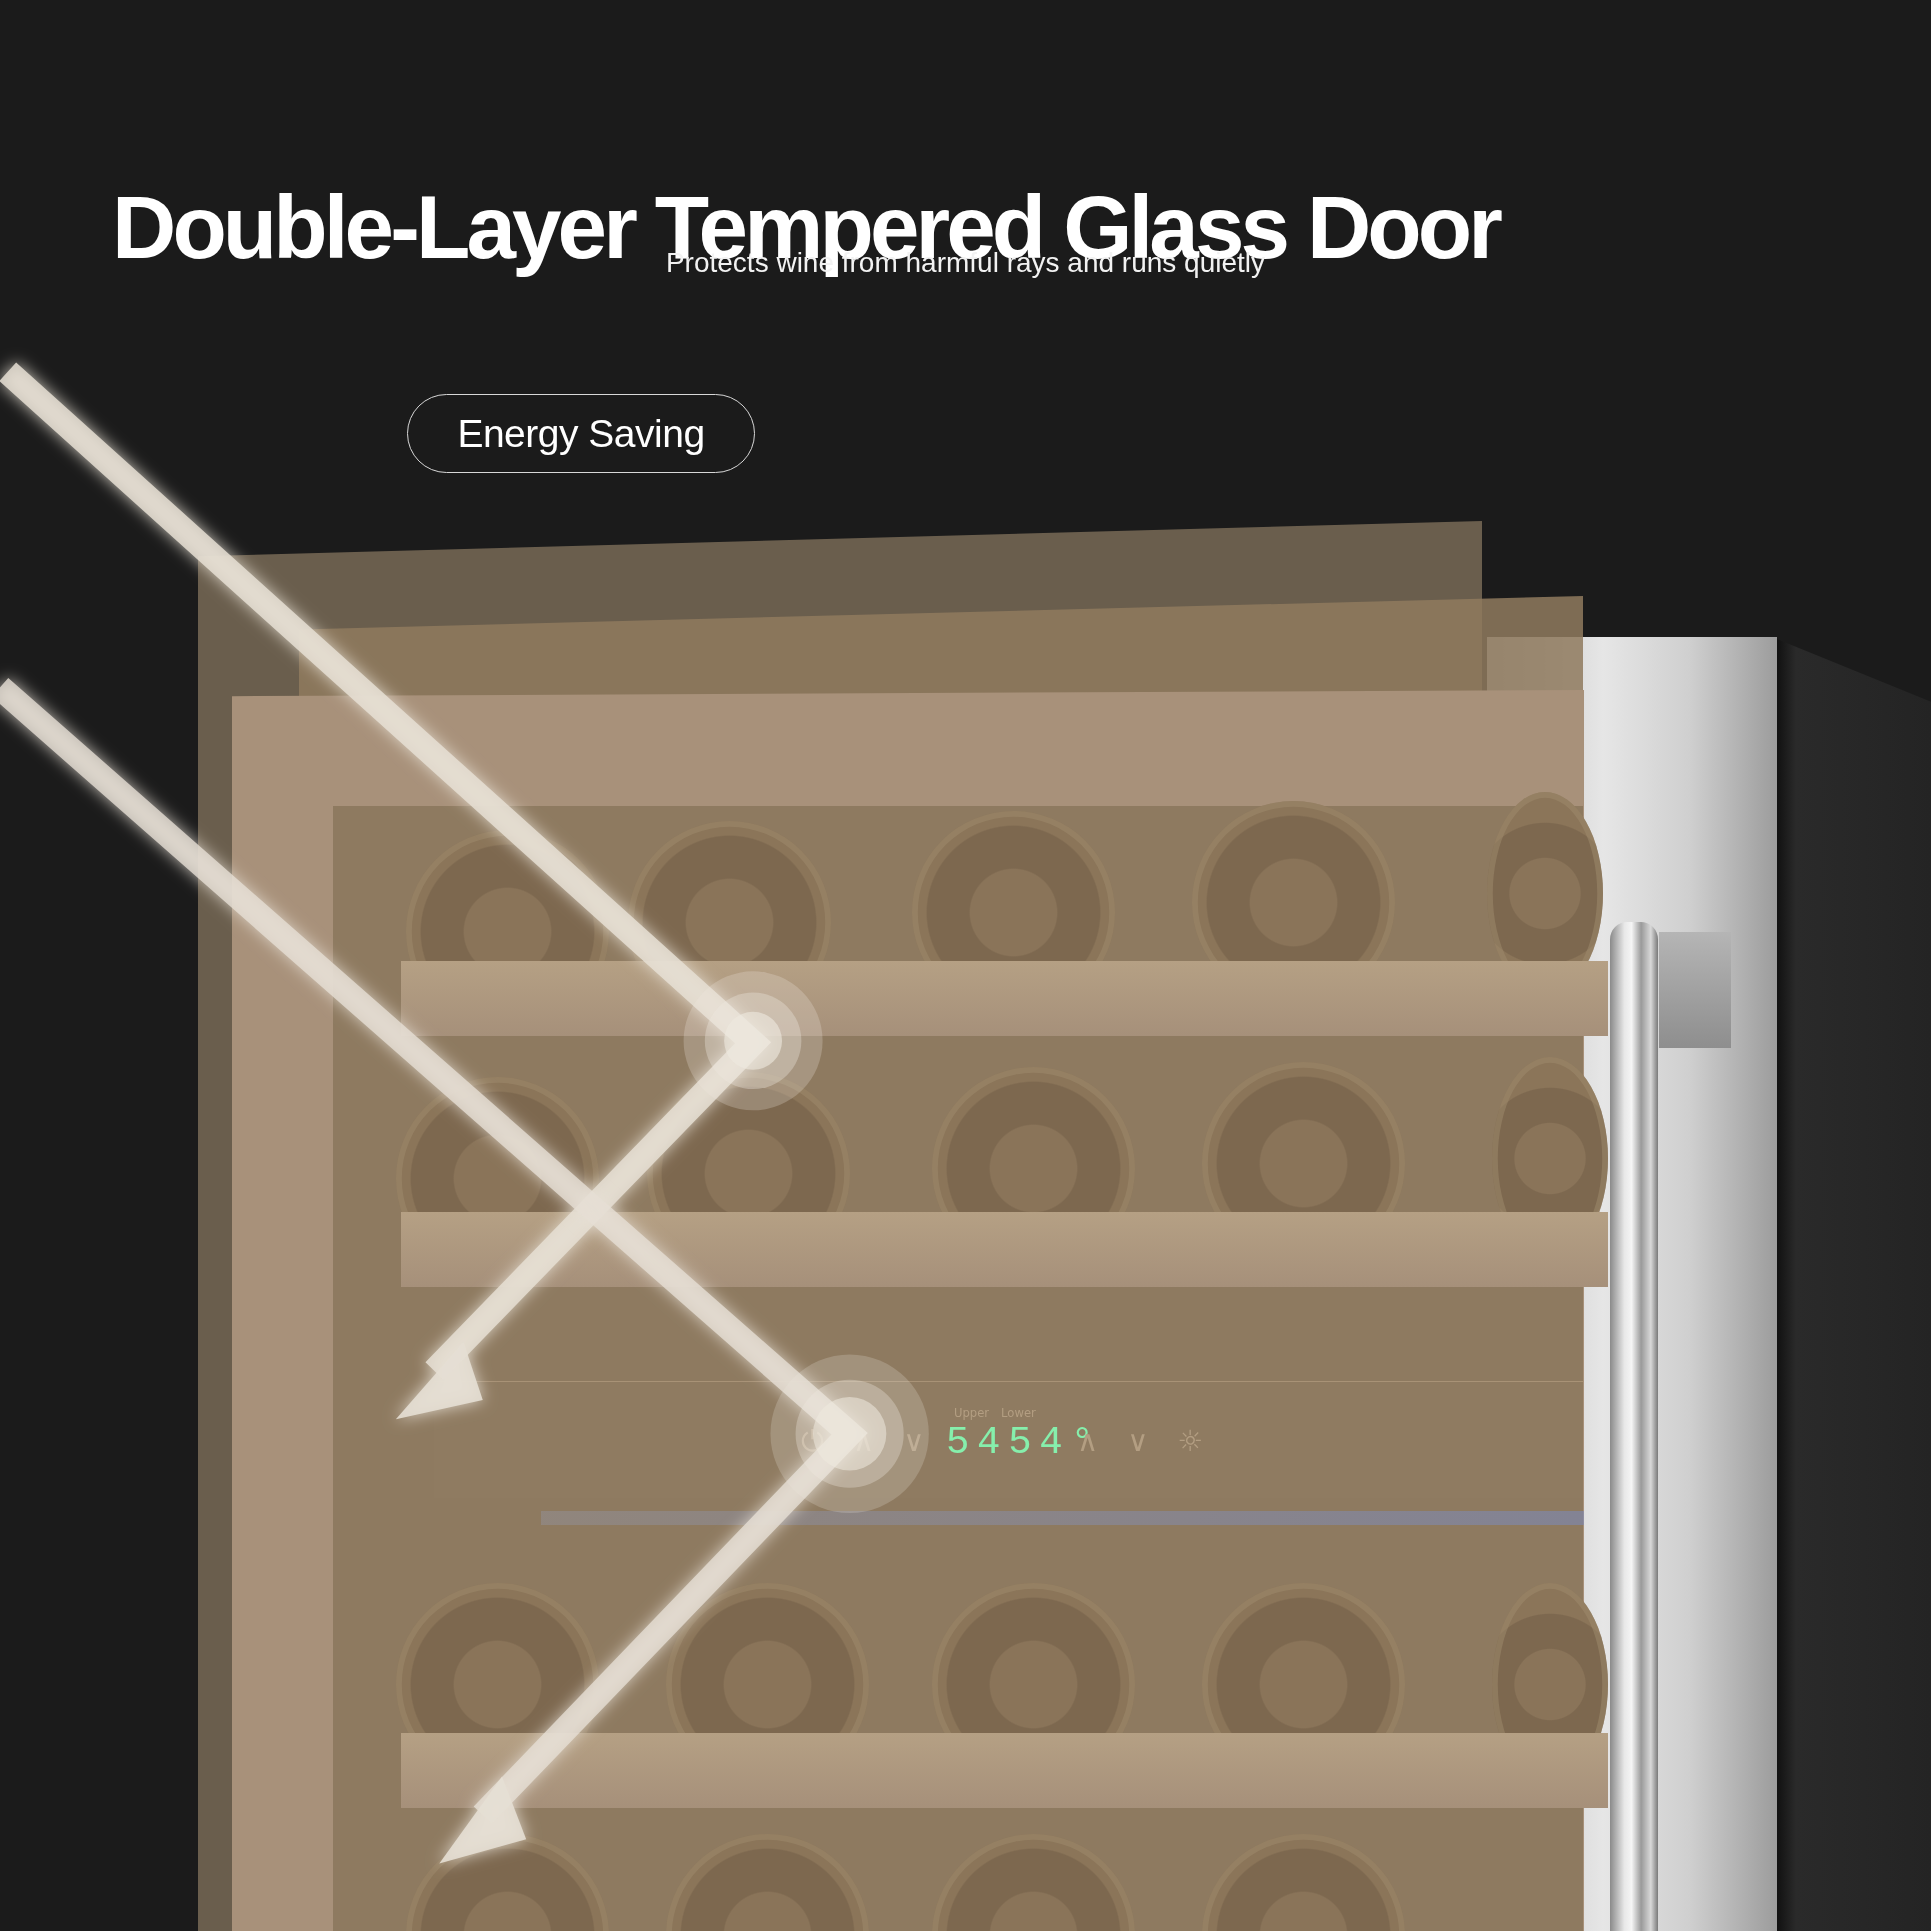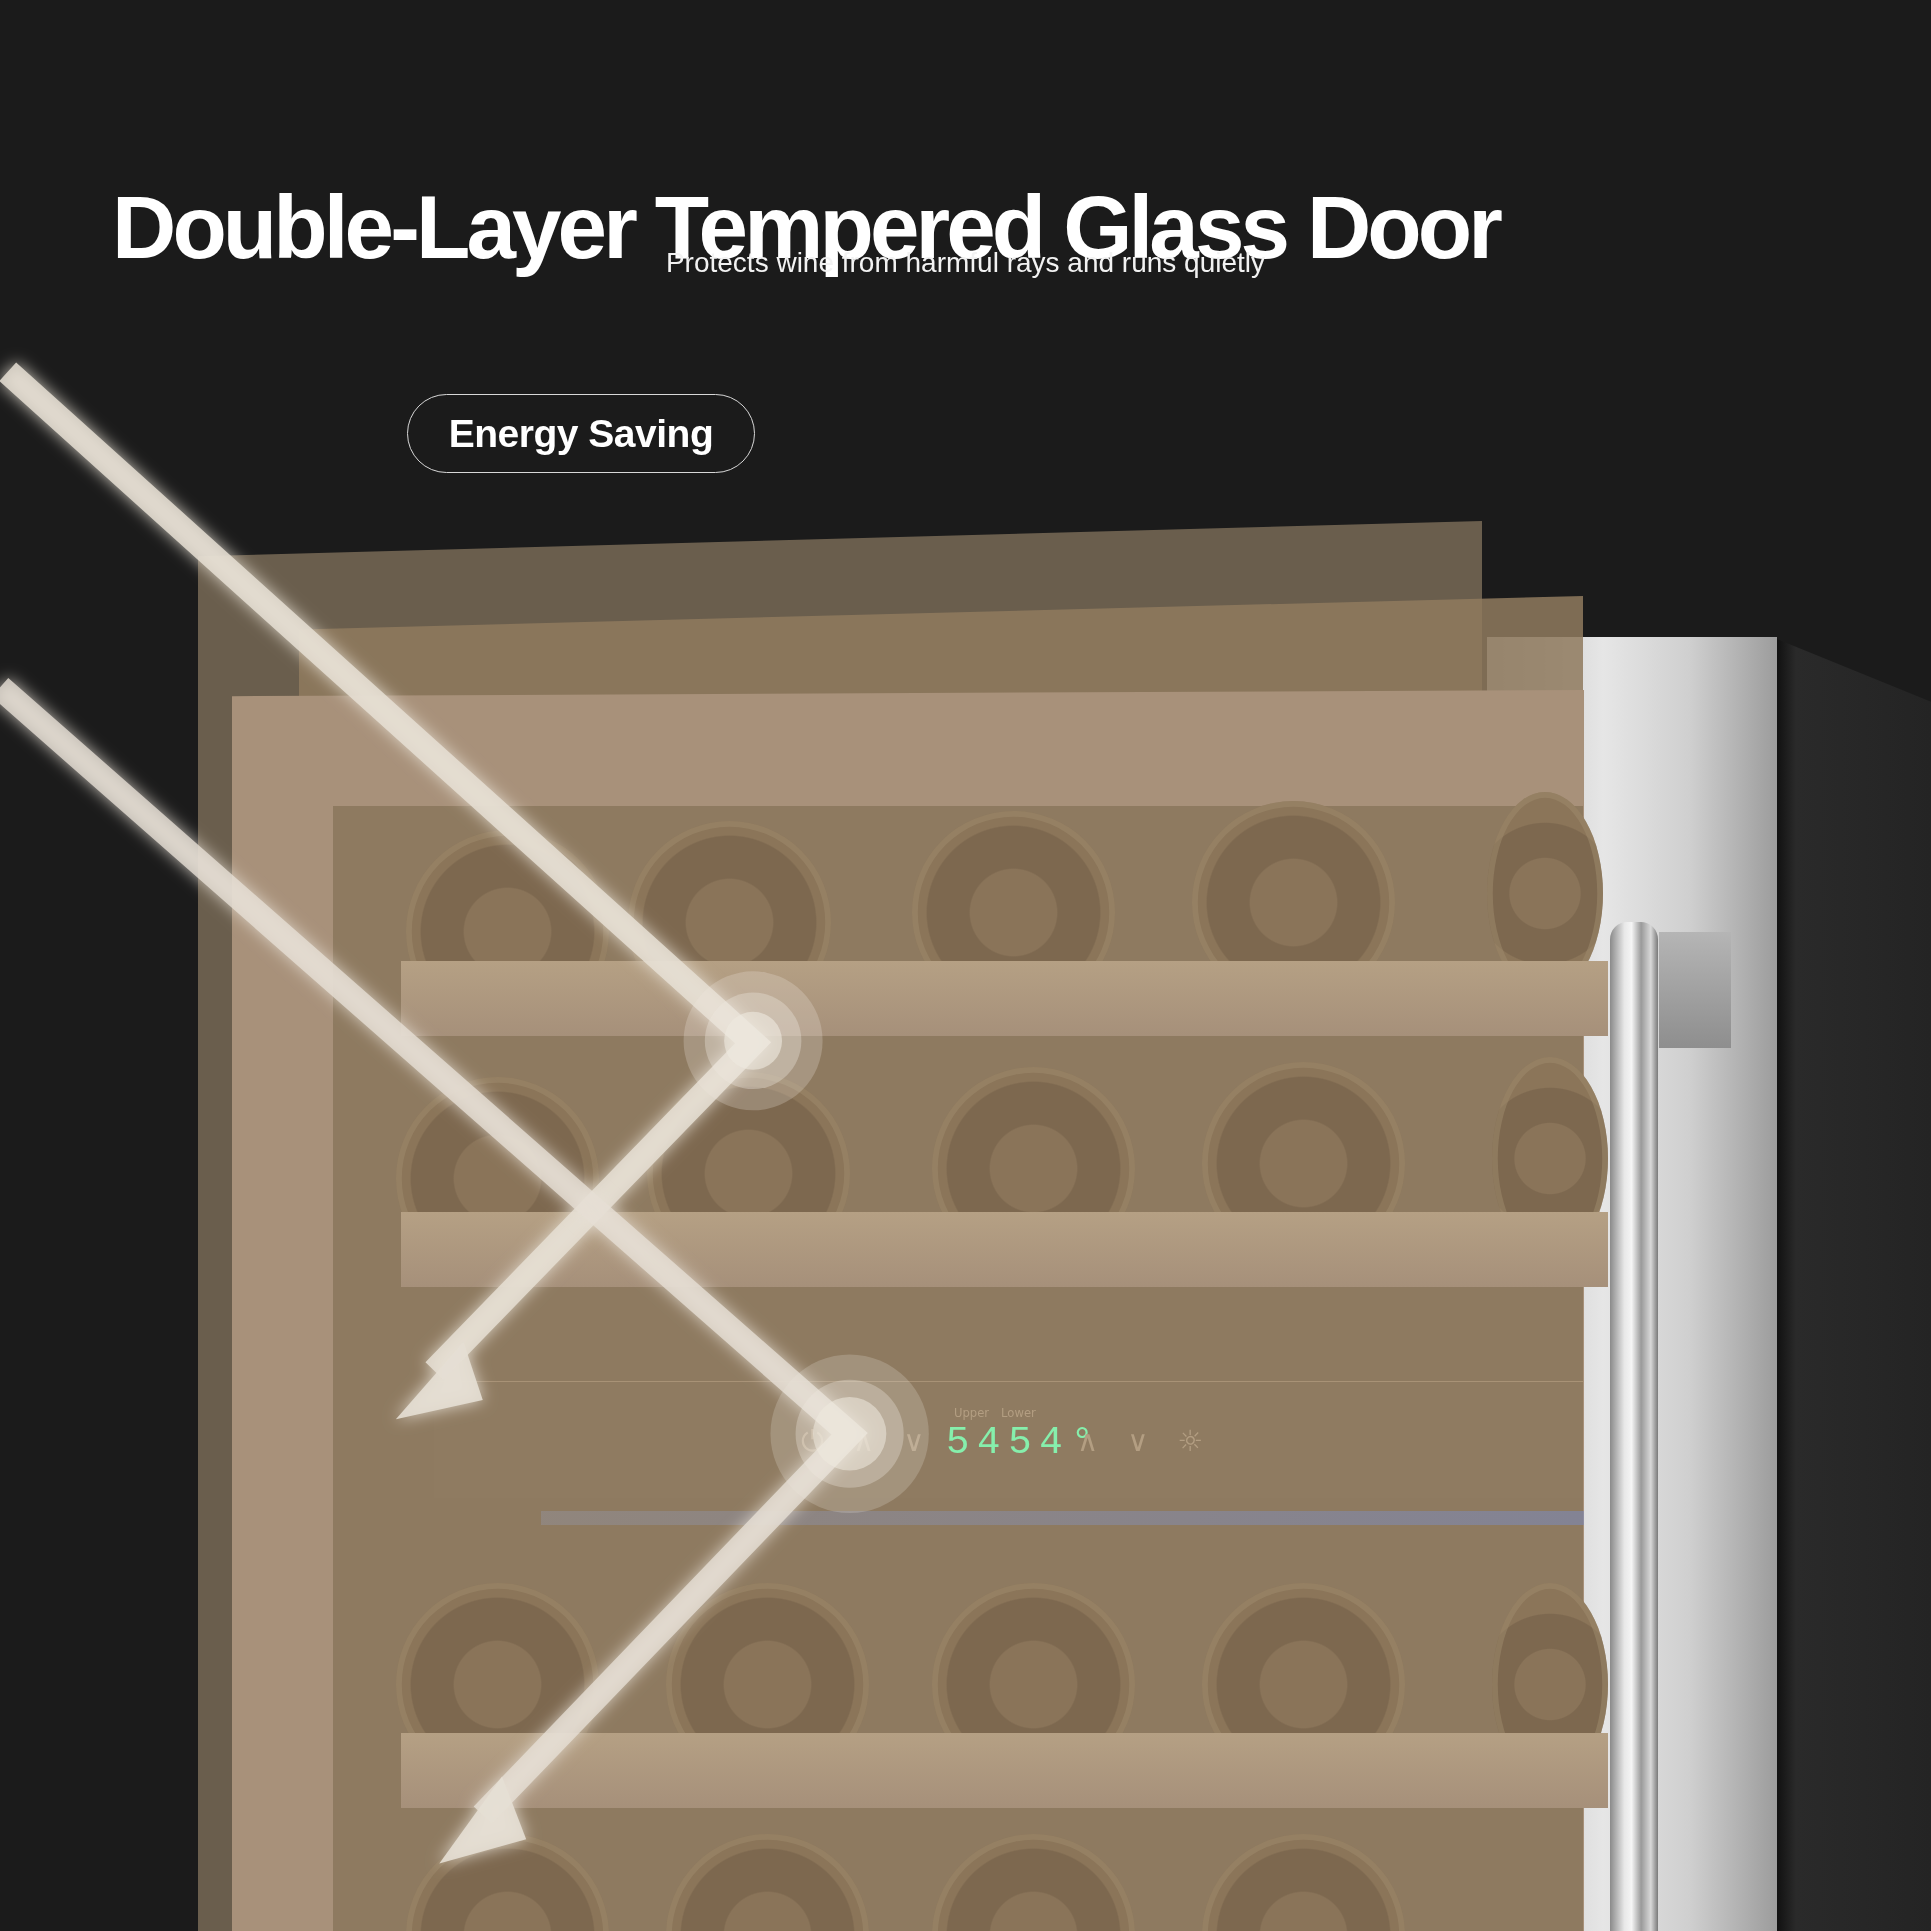--- a/index.html
+++ b/index.html
@@ -21,21 +21,21 @@
       font-size: 28px; line-height: 48px; font-weight: normal;
     }
     .pills {
       position: absolute; top: 394px; left: 407px;
       display: flex; gap: 33px;
     }
     .pill {
       width: 348px; height: 79px; box-sizing: border-box;
       border: 1.4px solid #d8d8d8; border-radius: 41px;
       display: flex; align-items: center; justify-content: center;
-      color: #ffffff; font-size: 39px; font-weight: bold; letter-spacing: -0.5px;
+      color: #ffffff; font-size: 39px; font-weight: normal; letter-spacing: -0.5px;
       background: #1b1b1b;
     }
 
     
     .scene { position: absolute; left: 0; top: 0; width: 1931px; height: 1931px; pointer-events: none; }
     .cabinet-side {
       position: absolute; left: 1772px; top: 637px; width: 159px; height: 1294px;
       background: linear-gradient(90deg, #0a0a0a 0%, #2a2a2a 15%, #242424 100%);
       clip-path: polygon(0 0, 100% 5%, 100% 100%, 0 100%);
     }

